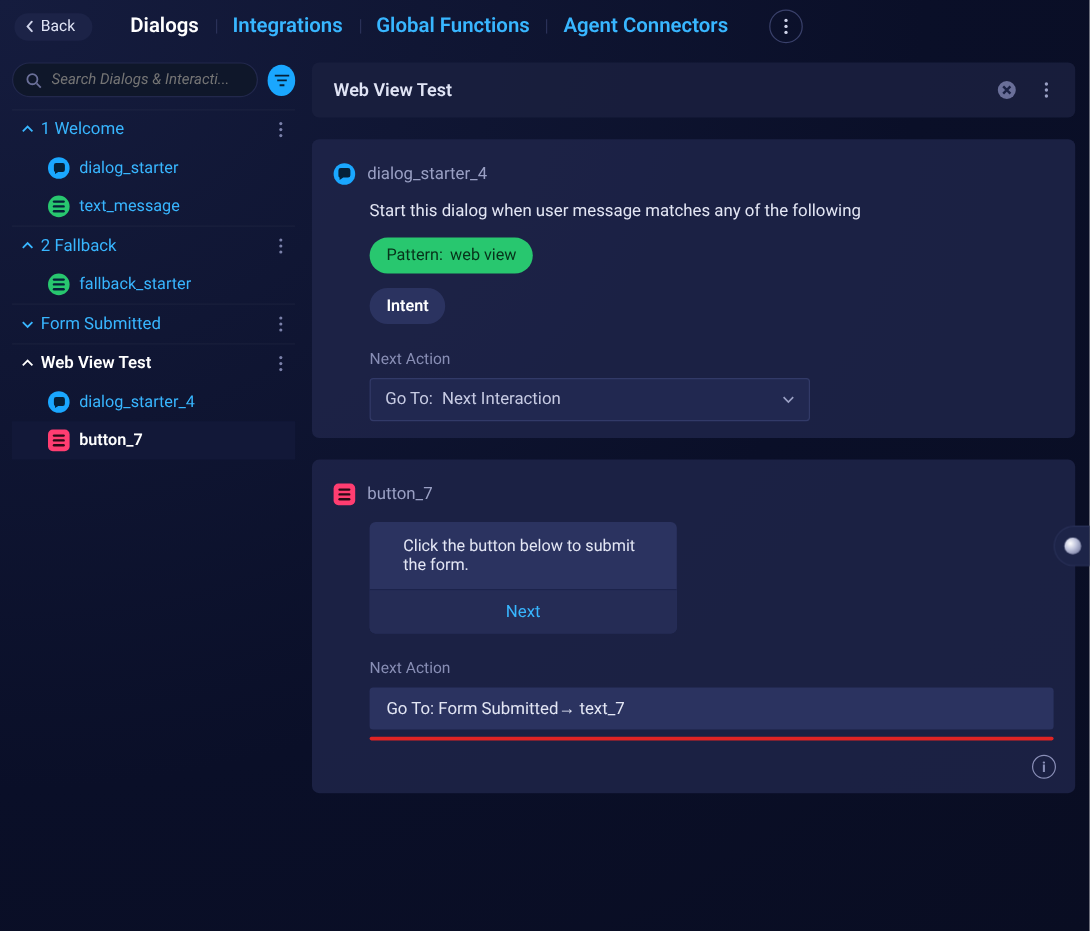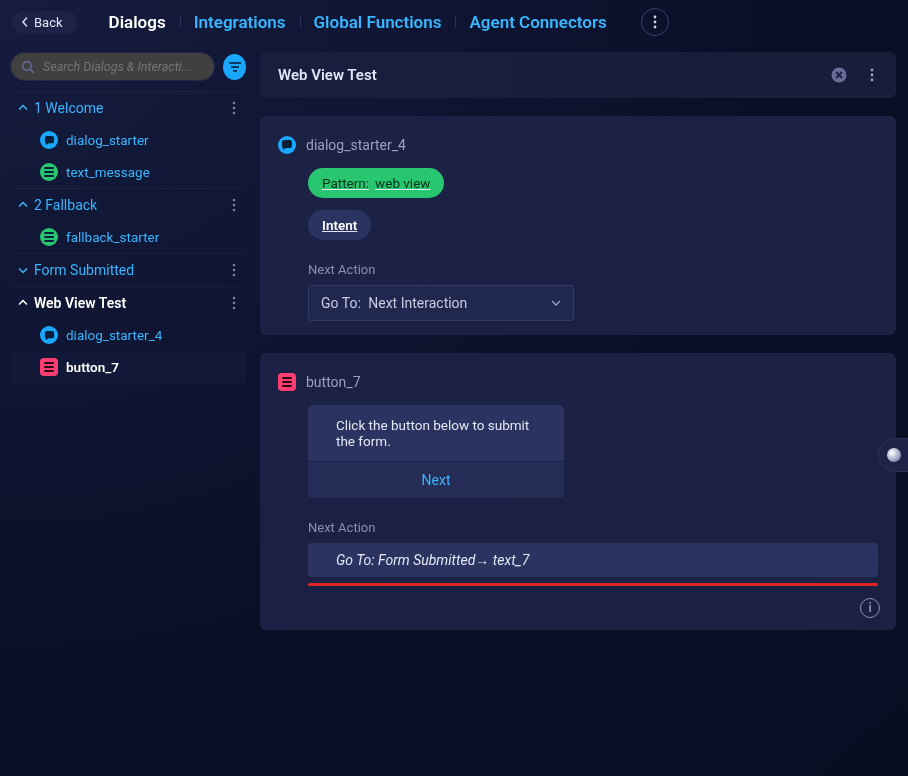--- a/index.html
+++ b/index.html
@@ -26,21 +26,21 @@
   .navtab + .navtab::before{content:"";position:absolute;left:0;top:4px;bottom:4px;width:1px;background:#2a3158;}
   .kebab-circle{width:28px;height:28px;border:1px solid #3a416b;border-radius:50%;display:flex;align-items:center;justify-content:center;margin-left:10px;cursor:pointer;}
 
   
   .layout{display:flex;gap:14px;padding:8px 12px 12px 10px;}
   .sidebar{width:236px;flex:none;}
   .main{flex:1;min-width:0;}
 
   
   .searchbar{display:flex;align-items:center;gap:8px;margin-bottom:10px;}
-  .searchbox{flex:1;display:flex;align-items:center;gap:6px;background:#404040;border:1px solid #22284c;border-radius:16px;padding:5px 10px;}
+  .searchbox{flex:1;display:flex;align-items:center;gap:6px;background:#0f172a;border:1px solid #22284c;border-radius:16px;padding:5px 10px;}
   .searchbox input{flex:1;min-width:0;background:transparent;border:none;outline:none;color:var(--muted);font-size:12.5px;font-style:italic;}
   .filter-btn{width:26px;height:26px;border-radius:50%;background:#1aa7ff;display:flex;align-items:center;justify-content:center;cursor:pointer;}
 
   
   .tree{}
   .tree-group{}
   .tree-header{display:flex;align-items:center;justify-content:space-between;padding:8px 6px 8px 8px;cursor:pointer;border-top:1px solid rgba(255,255,255,0.04);gap:16px;}
   .tree-header .label{display:flex;align-items:center;gap:6px;font-size:14px;}
   .tree-header .label.blue{color:var(--accent);}
   .tree-header .label.white{color:#fff;font-weight:600;}
@@ -60,38 +60,38 @@
   .card.dark{background:rgba(25,31,62,0.9);}
   .card-header{display:flex;align-items:center;justify-content:space-between;}
   .card-title{font-size:15px;font-weight:600;}
   .card-actions{display:flex;align-items:center;gap:18px;color:#9aa0c4;}
 
   .interaction{display:flex;align-items:center;gap:10px;margin:6px 0 14px;}
   .interaction .name{font-size:14px;color:#9aa0c4;}
   .indent{margin-left:30px;}
   .desc{font-size:14px;color:#e3e6f4;margin-bottom:14px;}
 
-  .chip-row{display:flex;gap:10px;margin-bottom:12px;text-decoration:underline;}
+  .chip-row{display:flex;gap:10px;margin-bottom:12px;}
   .chip{border-radius:18px;padding:7px 14px;font-size:13.5px;display:flex;align-items:center;gap:6px;}
   .chip.green{background:var(--green);color:#07321a;}
   .chip.green .v{color:#07321a;}
   .chip.dark{background:#2b3360;color:#fff;font-weight:600;}
 
   .section-label{font-size:13px;color:#888eb5;margin:22px 0 8px;}
-  .select-row{display:flex;align-items:center;background:#212850;border:1px solid #323a68;border-radius:3px;padding:9px 12px;width:266px;justify-content:space-between;font-size:14px;cursor:pointer;}
+  .select-row{display:flex;align-items:center;background:#212850;border:1px solid #323a68;border-radius:3px;padding:9px 12px;width:367px;justify-content:space-between;font-size:14px;cursor:pointer;}
   .select-row .k{color:#c7cbe3;}
   .select-row .v{color:#c7cbe3;margin-left:4px;}
 
   .msgbox{background:#2b3360;border-radius:5px;width:256px;overflow:hidden;}
   .msgbox .msg{padding:12px 28px;font-size:13.5px;color:#e3e6f4;border-bottom:1px solid #1a2046;}
   .msgbox .link{padding:10px 14px;text-align:center;color:var(--accent);font-size:14px;cursor:pointer;background:#252c55;}
 
   .action-row{display:flex;gap:12px;align-items:center;}
   .pill{background:#2b3360;border-radius:18px;padding:9px 18px;font-size:14px;font-weight:600;color:#fff;}
-  .goto-box{flex:1;background:#2b3360;border-radius:3px;padding:9px 28px;font-size:14px;color:#e3e6f4;font-style:italic;}
+  .goto-box{flex:1;background:#2b3360;border-radius:3px;padding:9px 14px;font-size:14px;color:#e3e6f4;}
   .redline{height:3px;background:#e02424;border-radius:2px;margin-top:6px;}
 
   .info-btn{position:absolute;right:16px;bottom:12px;width:20px;height:20px;border:1.5px solid #8a8fb8;border-radius:50%;display:flex;align-items:center;justify-content:center;color:#8a8fb8;font-size:12px;font-weight:700;cursor:pointer;}
 
   .float-btn{position:fixed;right:0;top:438px;width:30px;height:34px;background:#1d2448;border-radius:18px 0 0 18px;display:flex;align-items:center;justify-content:center;cursor:pointer;border:1px solid #2a3158;border-right:none;}
   .float-btn .dot{width:14px;height:14px;border-radius:50%;background:radial-gradient(circle at 35% 35%,#fff,#bfc3dc 40%,#5a608a);}
 
   svg{display:block;}
 </style>
 </head>
@@ -282,20 +282,21 @@
     <div class="card">
       <div class="interaction">
         <span class="ico chat">
           <svg width="12" height="12" viewBox="0 0 12 12">
               <path d="M1 3a2 2 0 012-2h6a2 2 0 012 2v4a2 2 0 01-2 2H5l-3 2V9a2 2 0 01-1-2z" fill="#052038"></path>
             </svg>
         </span>
         <span class="name">dialog_starter_4</span>
       </div>
       <div class="indent">
+        <div class="desc">Start this dialog when user message matches any of the following</div>
         <div class="chip-row">
           <div class="chip green">
             <span>Pattern:</span>
             <span class="v">web view</span>
           </div>
         </div>
         <div class="chip-row">
           <div class="chip dark">Intent</div>
         </div>
         <div class="section-label">Next Action</div>

